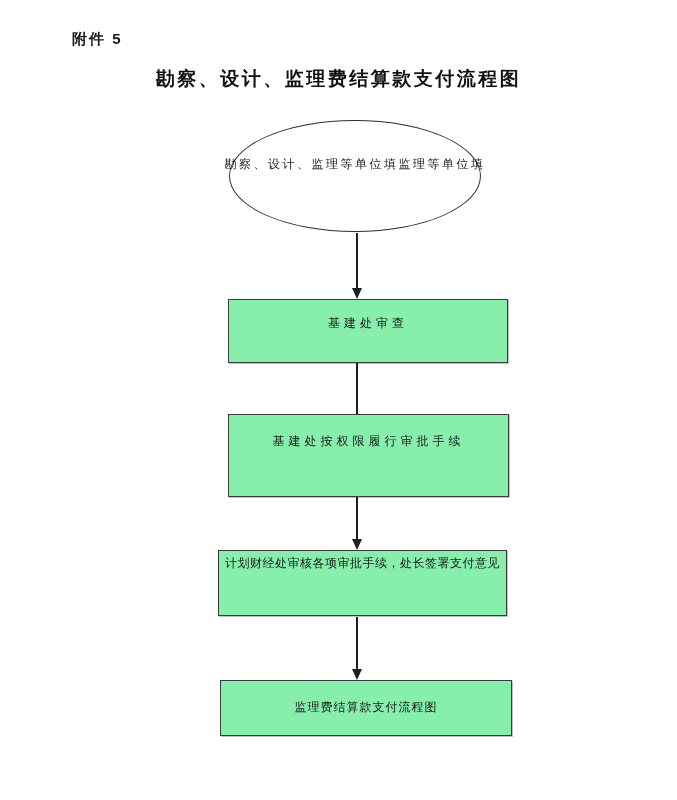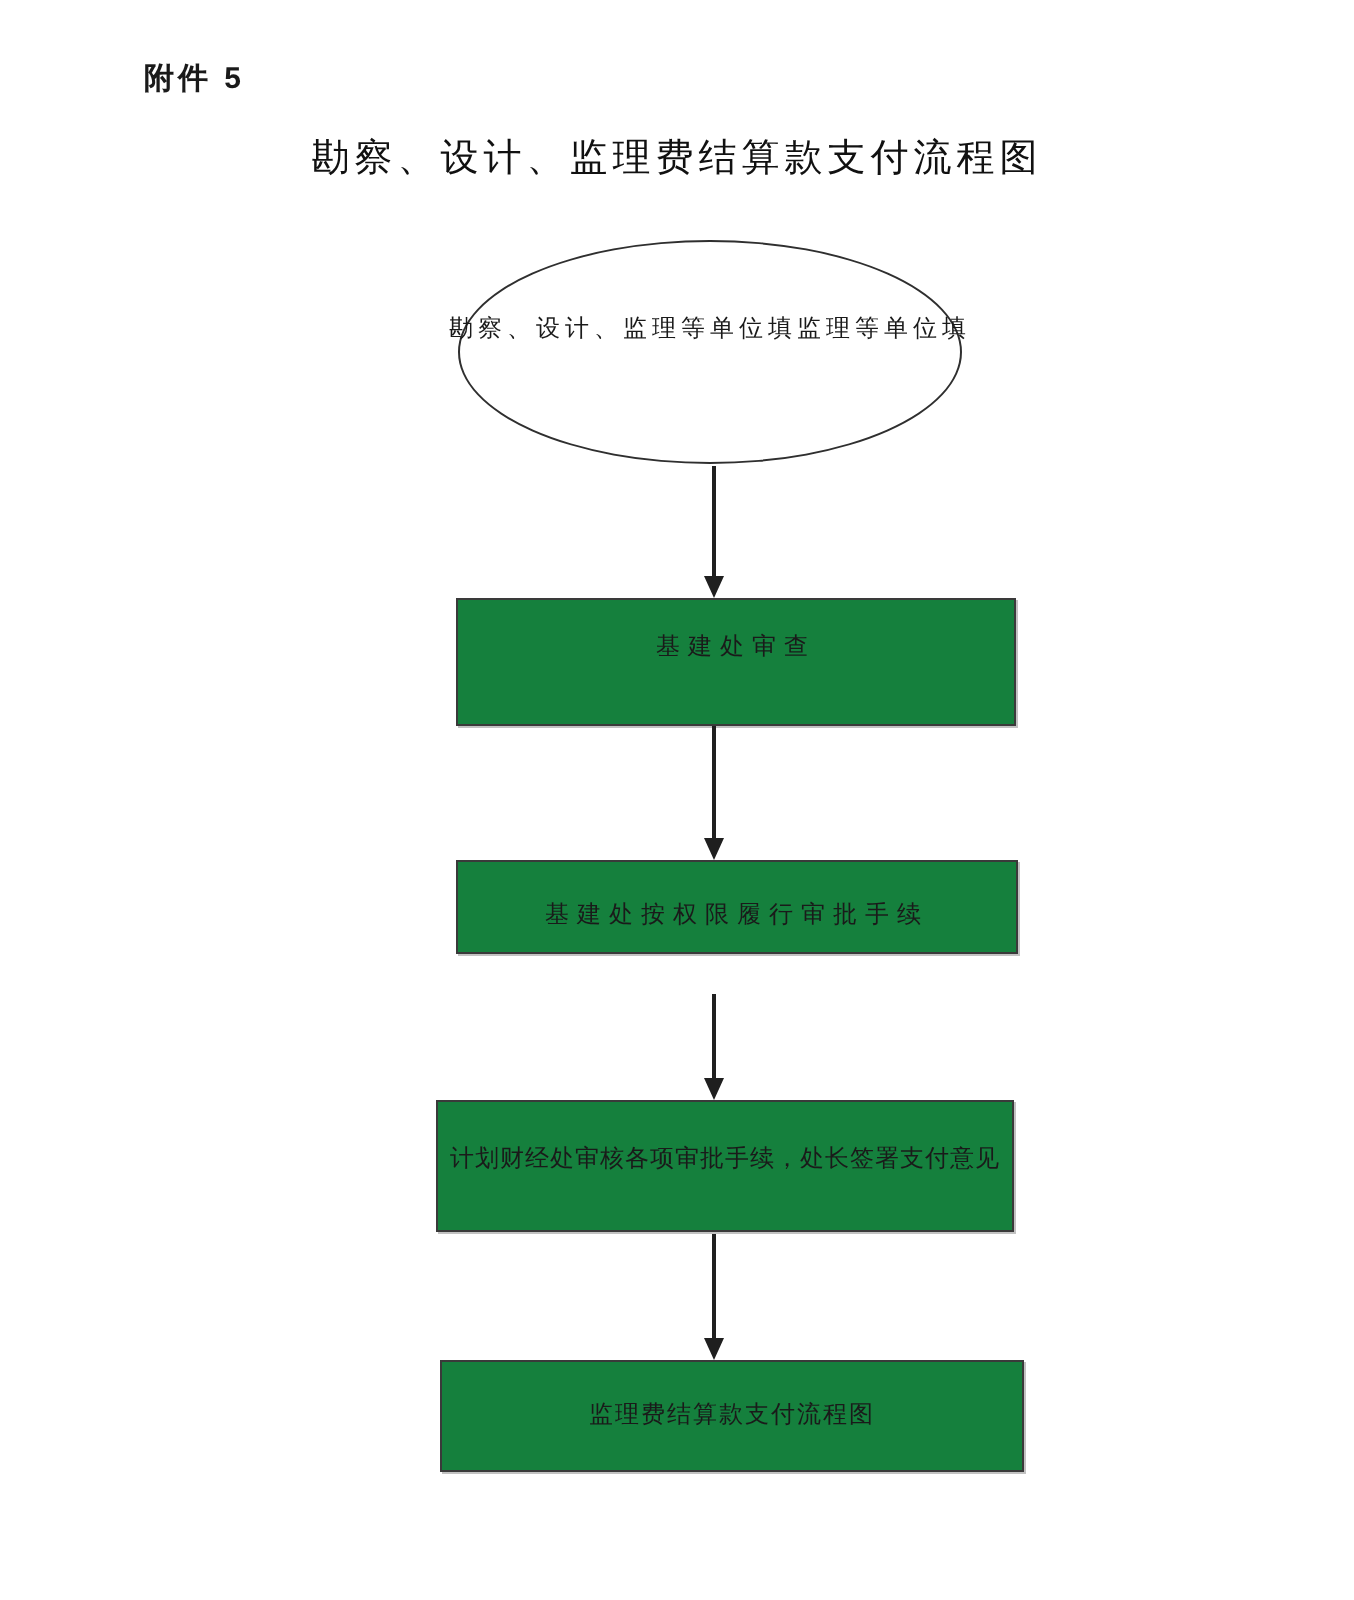--- a/index.html
+++ b/index.html
@@ -25,21 +25,21 @@
     color: #1a1a1a;
     white-space: nowrap;
   }
   .doc-title {
     position: absolute;
     left: 0;
     top: 66px;
     width: 100%;
     text-align: center;
     font-size: 19px;
-    font-weight: 400;
+    font-weight: 700;
     letter-spacing: 2.5px;
     color: #111111;
     white-space: nowrap;
   }
   .start-ellipse {
     position: absolute;
     left: 229px;
     top: 120px;
     width: 252px;
     height: 112px;
@@ -55,33 +55,33 @@
   .start-ellipse .line {
     font-size: 12px;
     letter-spacing: 2.5px;
     line-height: 21px;
     white-space: nowrap;
     color: #1a1a1a;
     text-align: center;
   }
   .flow-box {
     position: absolute;
-    background: #15803d;
+    background: #86efac;
     border: 1px solid #3a3a3a;
     box-shadow: 1px 1px 0 rgba(120,120,120,0.45);
     text-align: center;
     font-size: 12px;
     color: #1a1a1a;
   }
   .flow-box .box-label { display: inline-block; white-space: nowrap; }
   .box-1 { left: 228px; top: 299px; width: 280px; height: 64px; padding-top: 15px; }
   .box-1 .box-label { letter-spacing: 4px; }
-  .box-2 { left: 228px; top: 430px; width: 281px; height: 47px; padding-top: 18px; }
+  .box-2 { left: 228px; top: 414px; width: 281px; height: 83px; padding-top: 18px; }
   .box-2 .box-label { letter-spacing: 4px; }
-  .box-3 { left: 218px; top: 550px; width: 289px; height: 66px; padding-top: 20px; }
+  .box-3 { left: 218px; top: 550px; width: 289px; height: 66px; padding-top: 4px; }
   .box-3 .box-label { letter-spacing: 0.5px; }
   .box-4 { left: 220px; top: 680px; width: 292px; height: 56px; padding-top: 18px; }
   .box-4 .box-label { letter-spacing: 1px; }
   .arrow-line {
     position: absolute;
     left: 356px;
     width: 1.5px;
     background: #1f1f1f;
   }
   .arrow-head {

